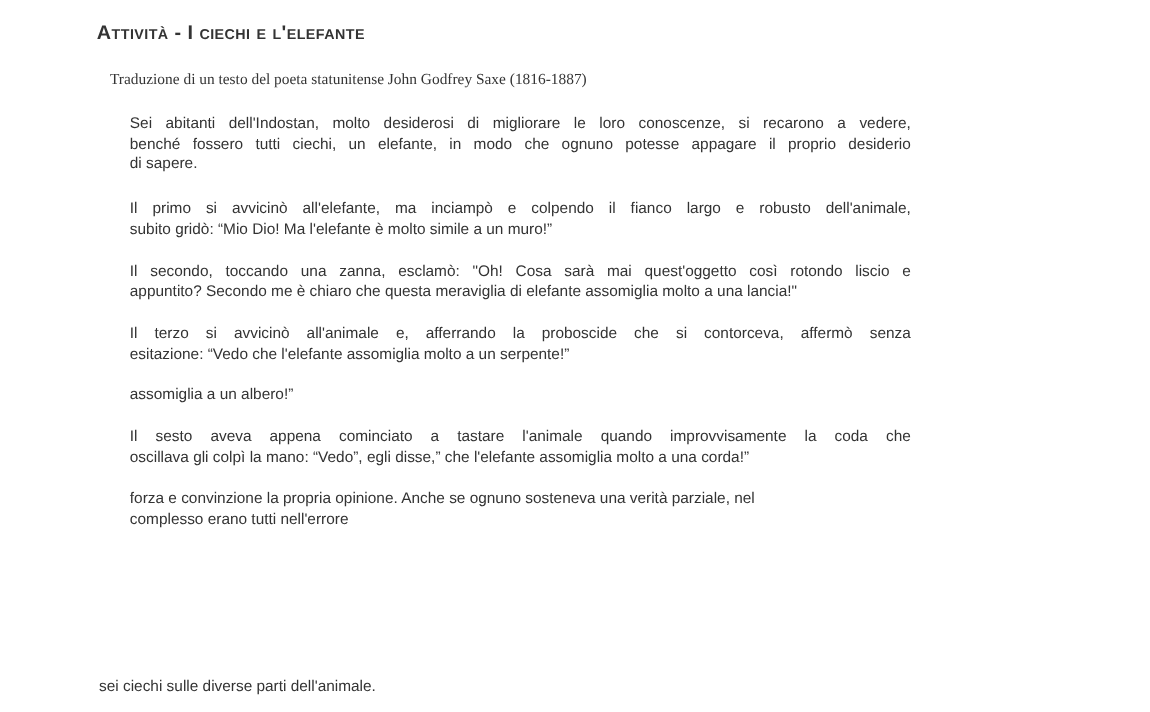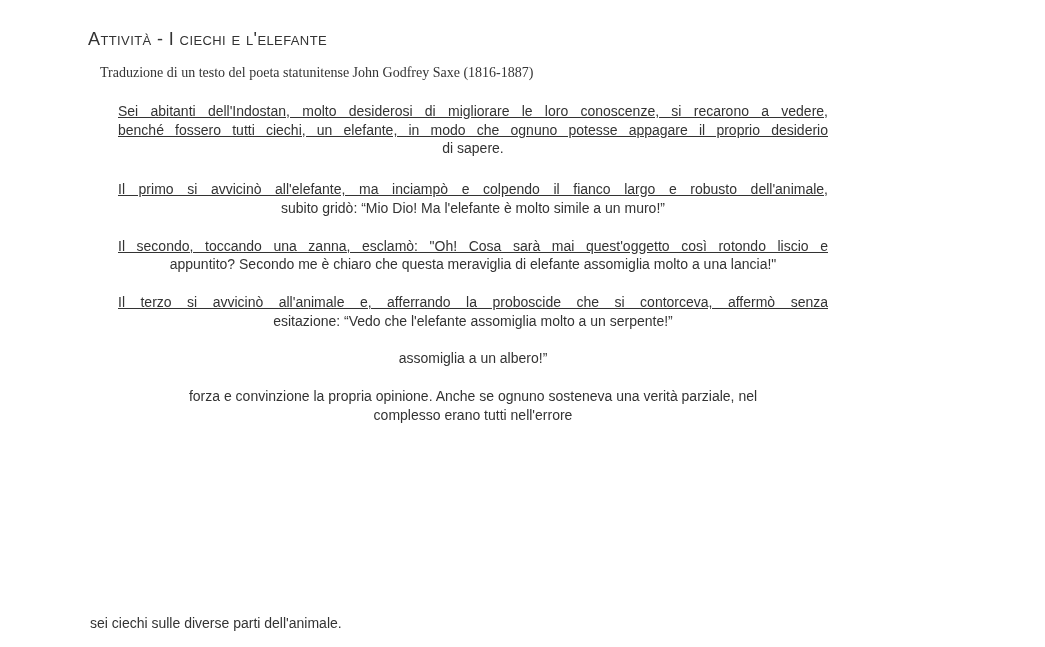--- a/index.html
+++ b/index.html
@@ -16,24 +16,24 @@
     height: 647px;
     position: relative;
     background: var(--bg-color);
     color: var(--text-color);
     font-family: "Liberation Sans", "DejaVu Sans", sans-serif;
     overflow: hidden;
   }
   .doc-title {
     position: absolute;
     left: 88px;
-    top: 29px;
+    top: 19px;
     margin: 0;
     font-size: 18px;
-    font-weight: normal;
+    font-weight: bold;
     font-variant: small-caps;
     letter-spacing: 0.4px;
     white-space: nowrap;
   }
   .intro {
     position: absolute;
     left: 100px;
     top: 64px;
     margin: 0;
     font-size: 14px;
@@ -46,27 +46,26 @@
     left: 118px;
     top: 102px;
     width: 710px;
     font-size: 14px;
     line-height: 18.7px;
   }
   .paragraph { margin: 0 0 19px 0; }
   .paragraph:first-child { margin-bottom: 22px; }
   .line {
     white-space: nowrap;
-    text-align: center;
+    text-align: left;
   }
   .line.stretch {
     white-space: normal;
     text-align: justify;
     text-align-last: justify;
-    text-decoration: underline;
   }
   .assignment {
     position: absolute;
     left: 90px;
     top: 595px;
     width: 745px;
     margin: 0;
     font-size: 14px;
     line-height: 18.7px;
     white-space: nowrap;
@@ -96,20 +95,24 @@
         <div class="line">appuntito? Secondo me è chiaro che questa meraviglia di elefante assomiglia molto a una lancia!"</div>
       </div>
       <div class="paragraph">
         <div class="line stretch">Il terzo si avvicinò all'animale e, afferrando la proboscide che si contorceva, affermò senza</div>
         <div class="line">esitazione: “Vedo che l'elefante assomiglia molto a un serpente!”</div>
       </div>
       <div class="paragraph">
         <div class="line">assomiglia a un albero!”</div>
       </div>
       <div class="paragraph">
+        <div class="line stretch">Il sesto aveva appena cominciato a tastare l'animale quando improvvisamente la coda che</div>
+        <div class="line">oscillava gli colpì la mano: “Vedo”, egli disse,” che l'elefante assomiglia molto a una corda!”</div>
+      </div>
+      <div class="paragraph">
         <div class="line">forza e convinzione la propria opinione. Anche se ognuno sosteneva una verità parziale, nel</div>
         <div class="line">complesso erano tutti nell'errore</div>
       </div>
     </div>
 
   <p class="assignment">
     <br>
     <span class="line">sei ciechi sulle diverse parti dell'animale.</span>
   </p>
 

